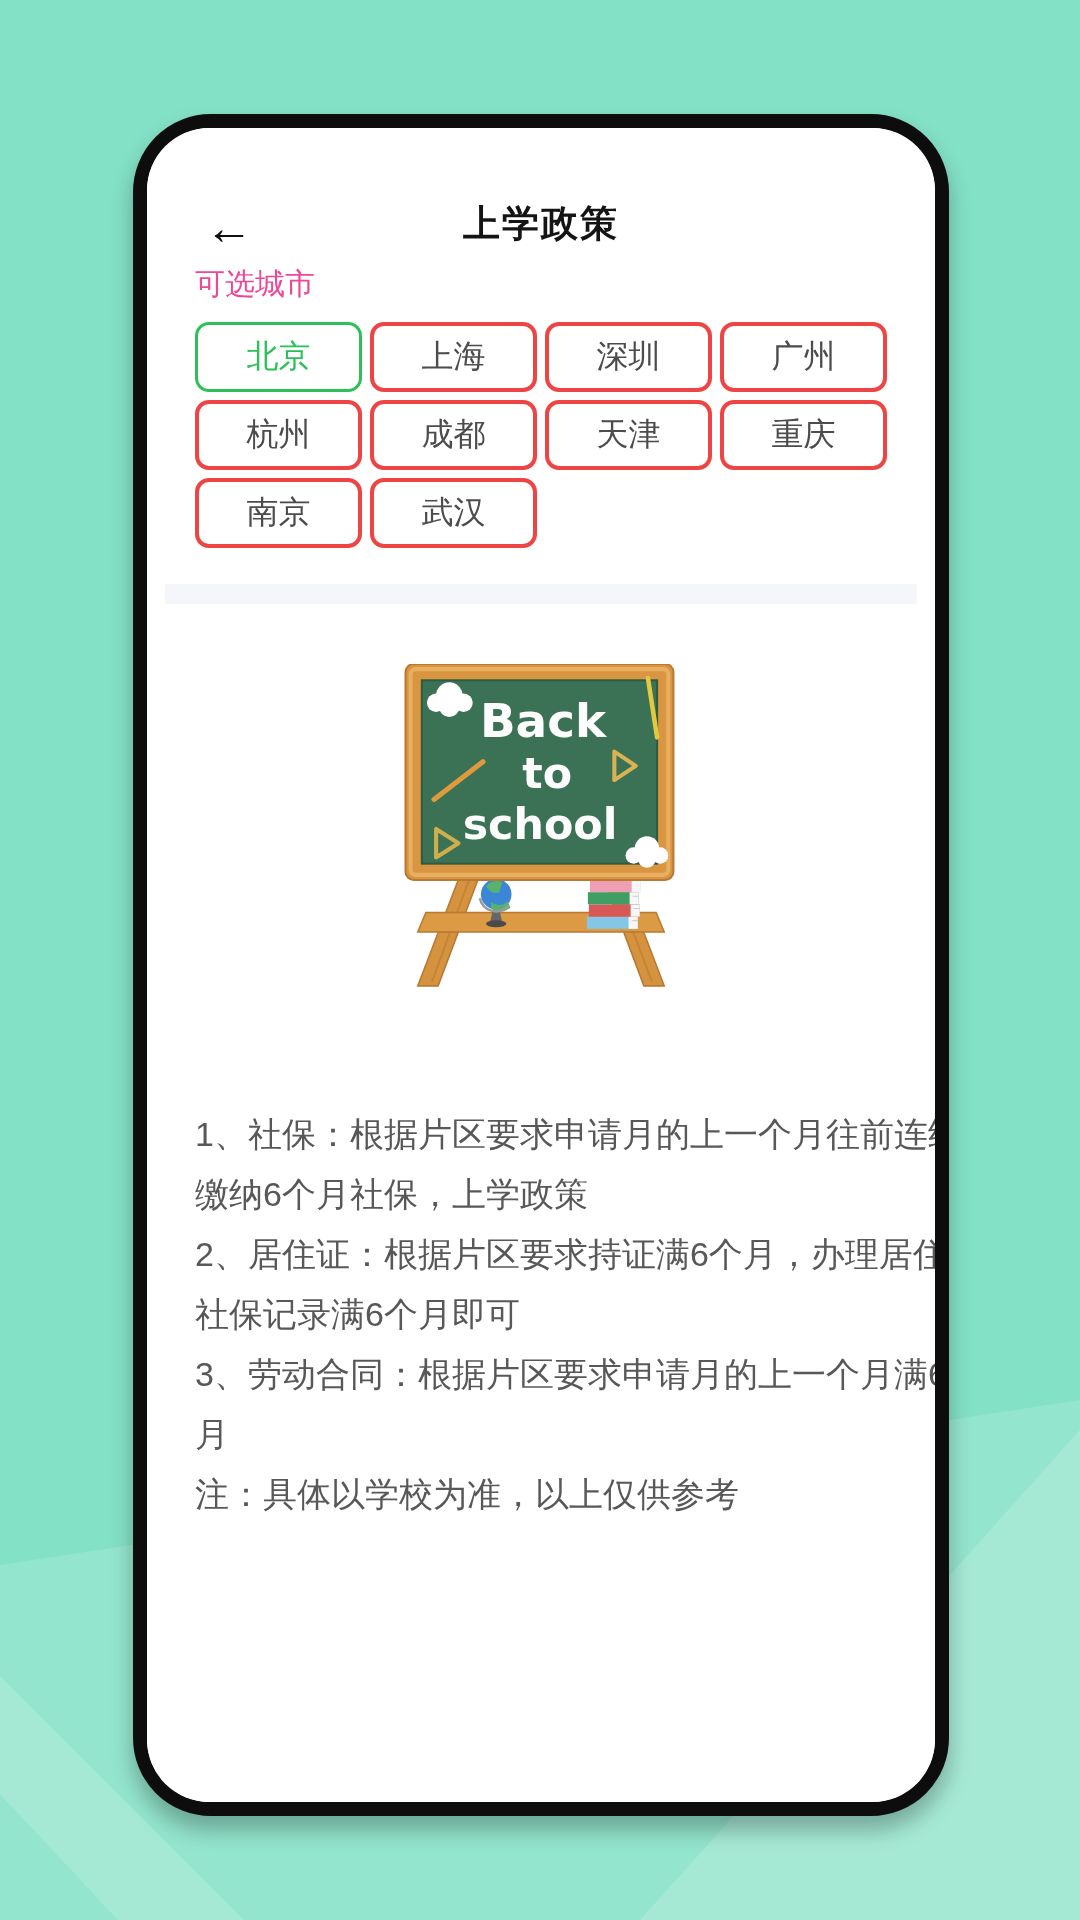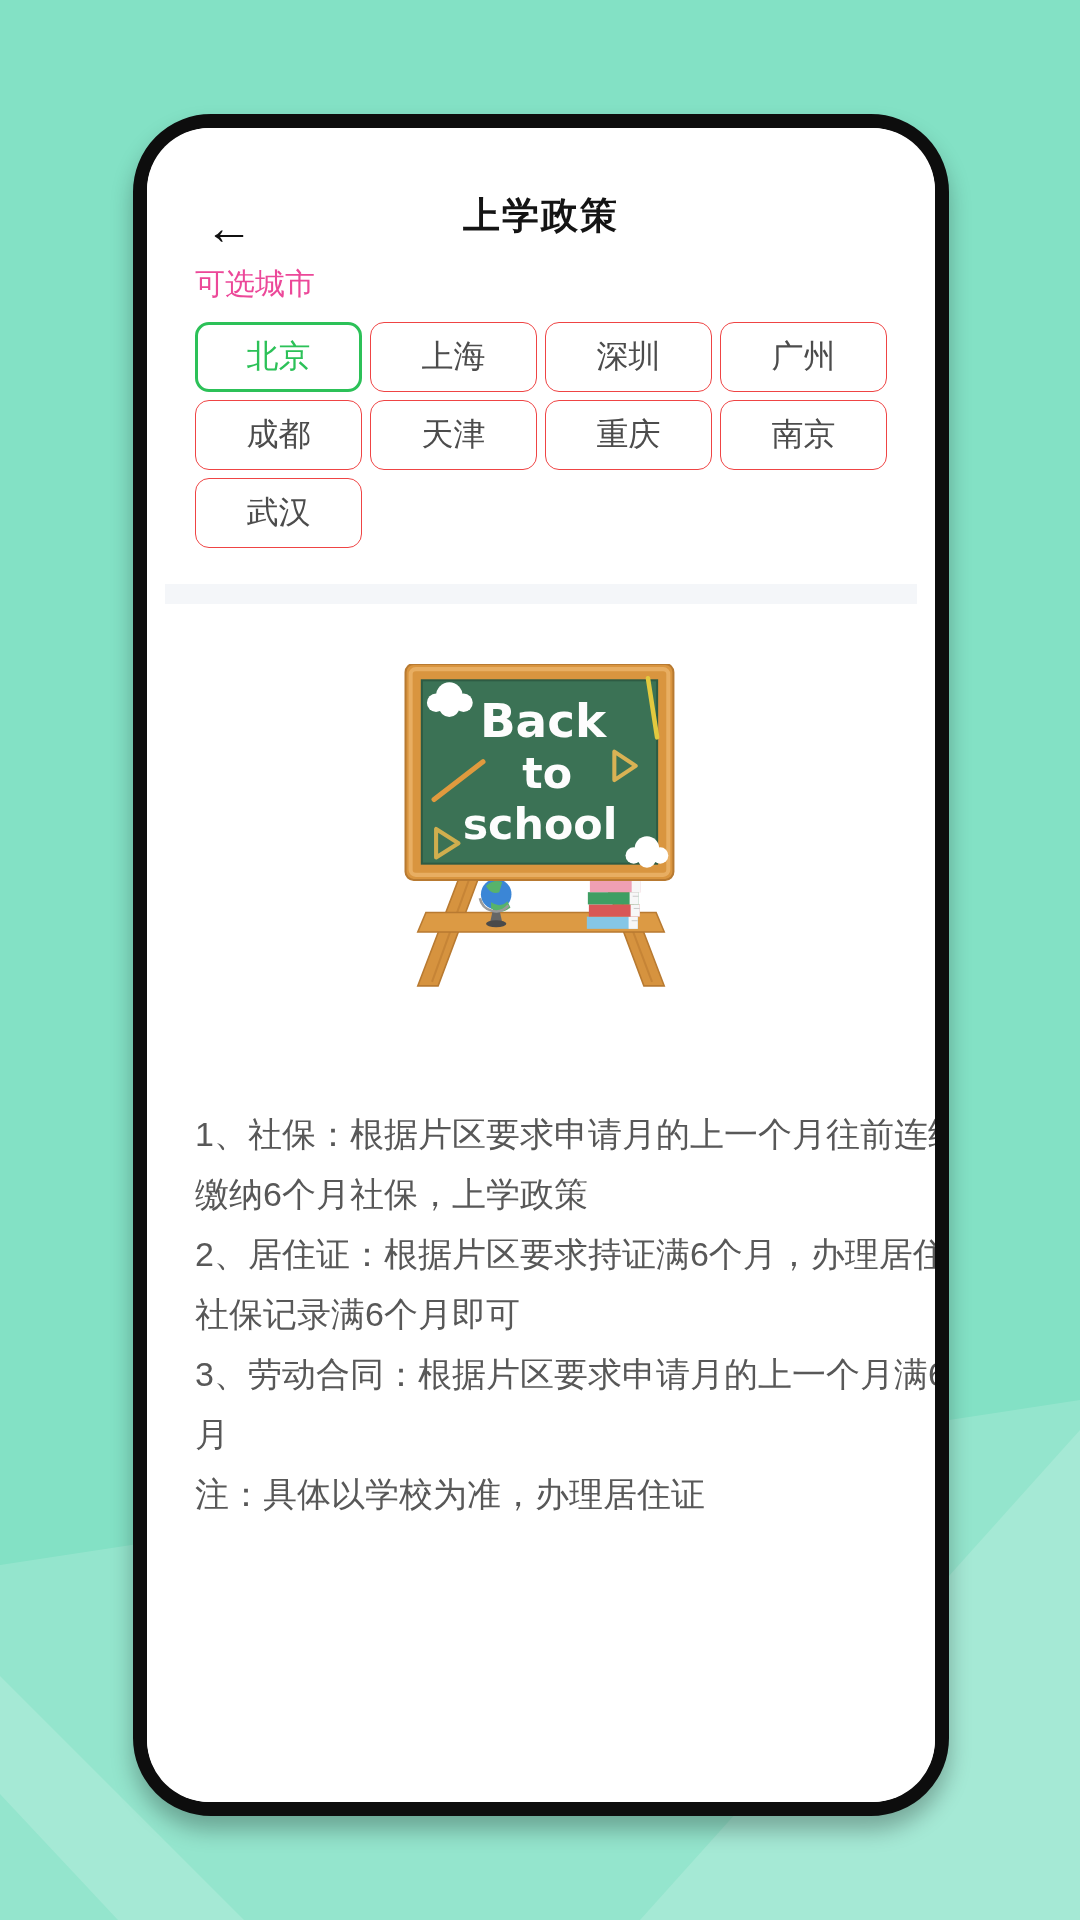--- a/index.html
+++ b/index.html
@@ -30,21 +30,21 @@
   }
   .title{font-size:37px;font-weight:700;color:#141414;letter-spacing:2px;line-height:1;padding-bottom:4px;}
   
   .section-label{margin-top:12px;font-size:30px;line-height:36px;color:#ec4899;}
   .city-grid{
     margin-top:20px;display:grid;grid-template-columns:repeat(4,1fr);
     column-gap:15px;row-gap:24px;gap:8px;
   }
   .city-btn{
     height:70px;box-sizing:border-box;background:#fff;
-    border:1px solid #ef4444;border-radius:14px;
+    border:4px solid #ef4444;border-radius:14px;
     font-size:32px;color:#4c4c4c;font-family:inherit;
     display:flex;align-items:center;justify-content:center;
     padding:0;cursor:pointer;
   }
   .city-btn.selected{
     border:3px solid var(--accent,#2cc158);
     color:var(--accent,#2cc158);
   }
   
   .divider{height:20px;background:#f4f6f9;margin:36px -30px 0;}
@@ -61,30 +61,31 @@
   <polygon points="0,1565 1080,1400 1080,1920 0,1920" fill="#ffffff" opacity="0.14"></polygon>
   <polygon points="640,1920 1080,1430 1080,1920" fill="#ffffff" opacity="0.16"></polygon>
   <polygon points="0,1676 244,1920 118,1920 0,1794" fill="#ffffff" opacity="0.16"></polygon>
 </svg>
 
 <div class="phone">
   <div class="screen">
 
     <div class="header">
       <span class="back">←</span>
-      <h1 class="title" style="margin:16px;font-size:37px;">上学政策</h1>
+      <h1 class="title" style="margin:8px;font-size:37px;">上学政策</h1>
     </div>
 
     <div class="section-label">可选城市</div>
 
     <div class="city-grid">
         <button class="city-btn selected">北京</button>
         <button class="city-btn">上海</button>
         <button class="city-btn">深圳</button>
         <button class="city-btn">广州</button>
+        <button class="city-btn">杭州</button>
         <button class="city-btn">成都</button>
         <button class="city-btn">天津</button>
         <button class="city-btn">重庆</button>
         <button class="city-btn">南京</button>
         <button class="city-btn">武汉</button>
       </div>
 
     <div class="divider"></div>
 
     <div class="illustration">
@@ -149,17 +150,17 @@
       </svg>
     </div>
 
     <div class="policy">
         <div class="policy-line">1、社保：根据片区要求申请月的上一个月往前连续</div>
         <div class="policy-line">缴纳6个月社保，上学政策</div>
         <div class="policy-line">2、居住证：根据片区要求持证满6个月，办理居住证</div>
         <div class="policy-line">社保记录满6个月即可</div>
         <div class="policy-line">3、劳动合同：根据片区要求申请月的上一个月满6个</div>
         <div class="policy-line">月</div>
-        <div class="policy-line">注：具体以学校为准，办理居住证</div>
+        <div class="policy-line">注：具体以学校为准，以上仅供参考</div>
       </div>
 
   </div>
 </div>
 
 </body></html>

